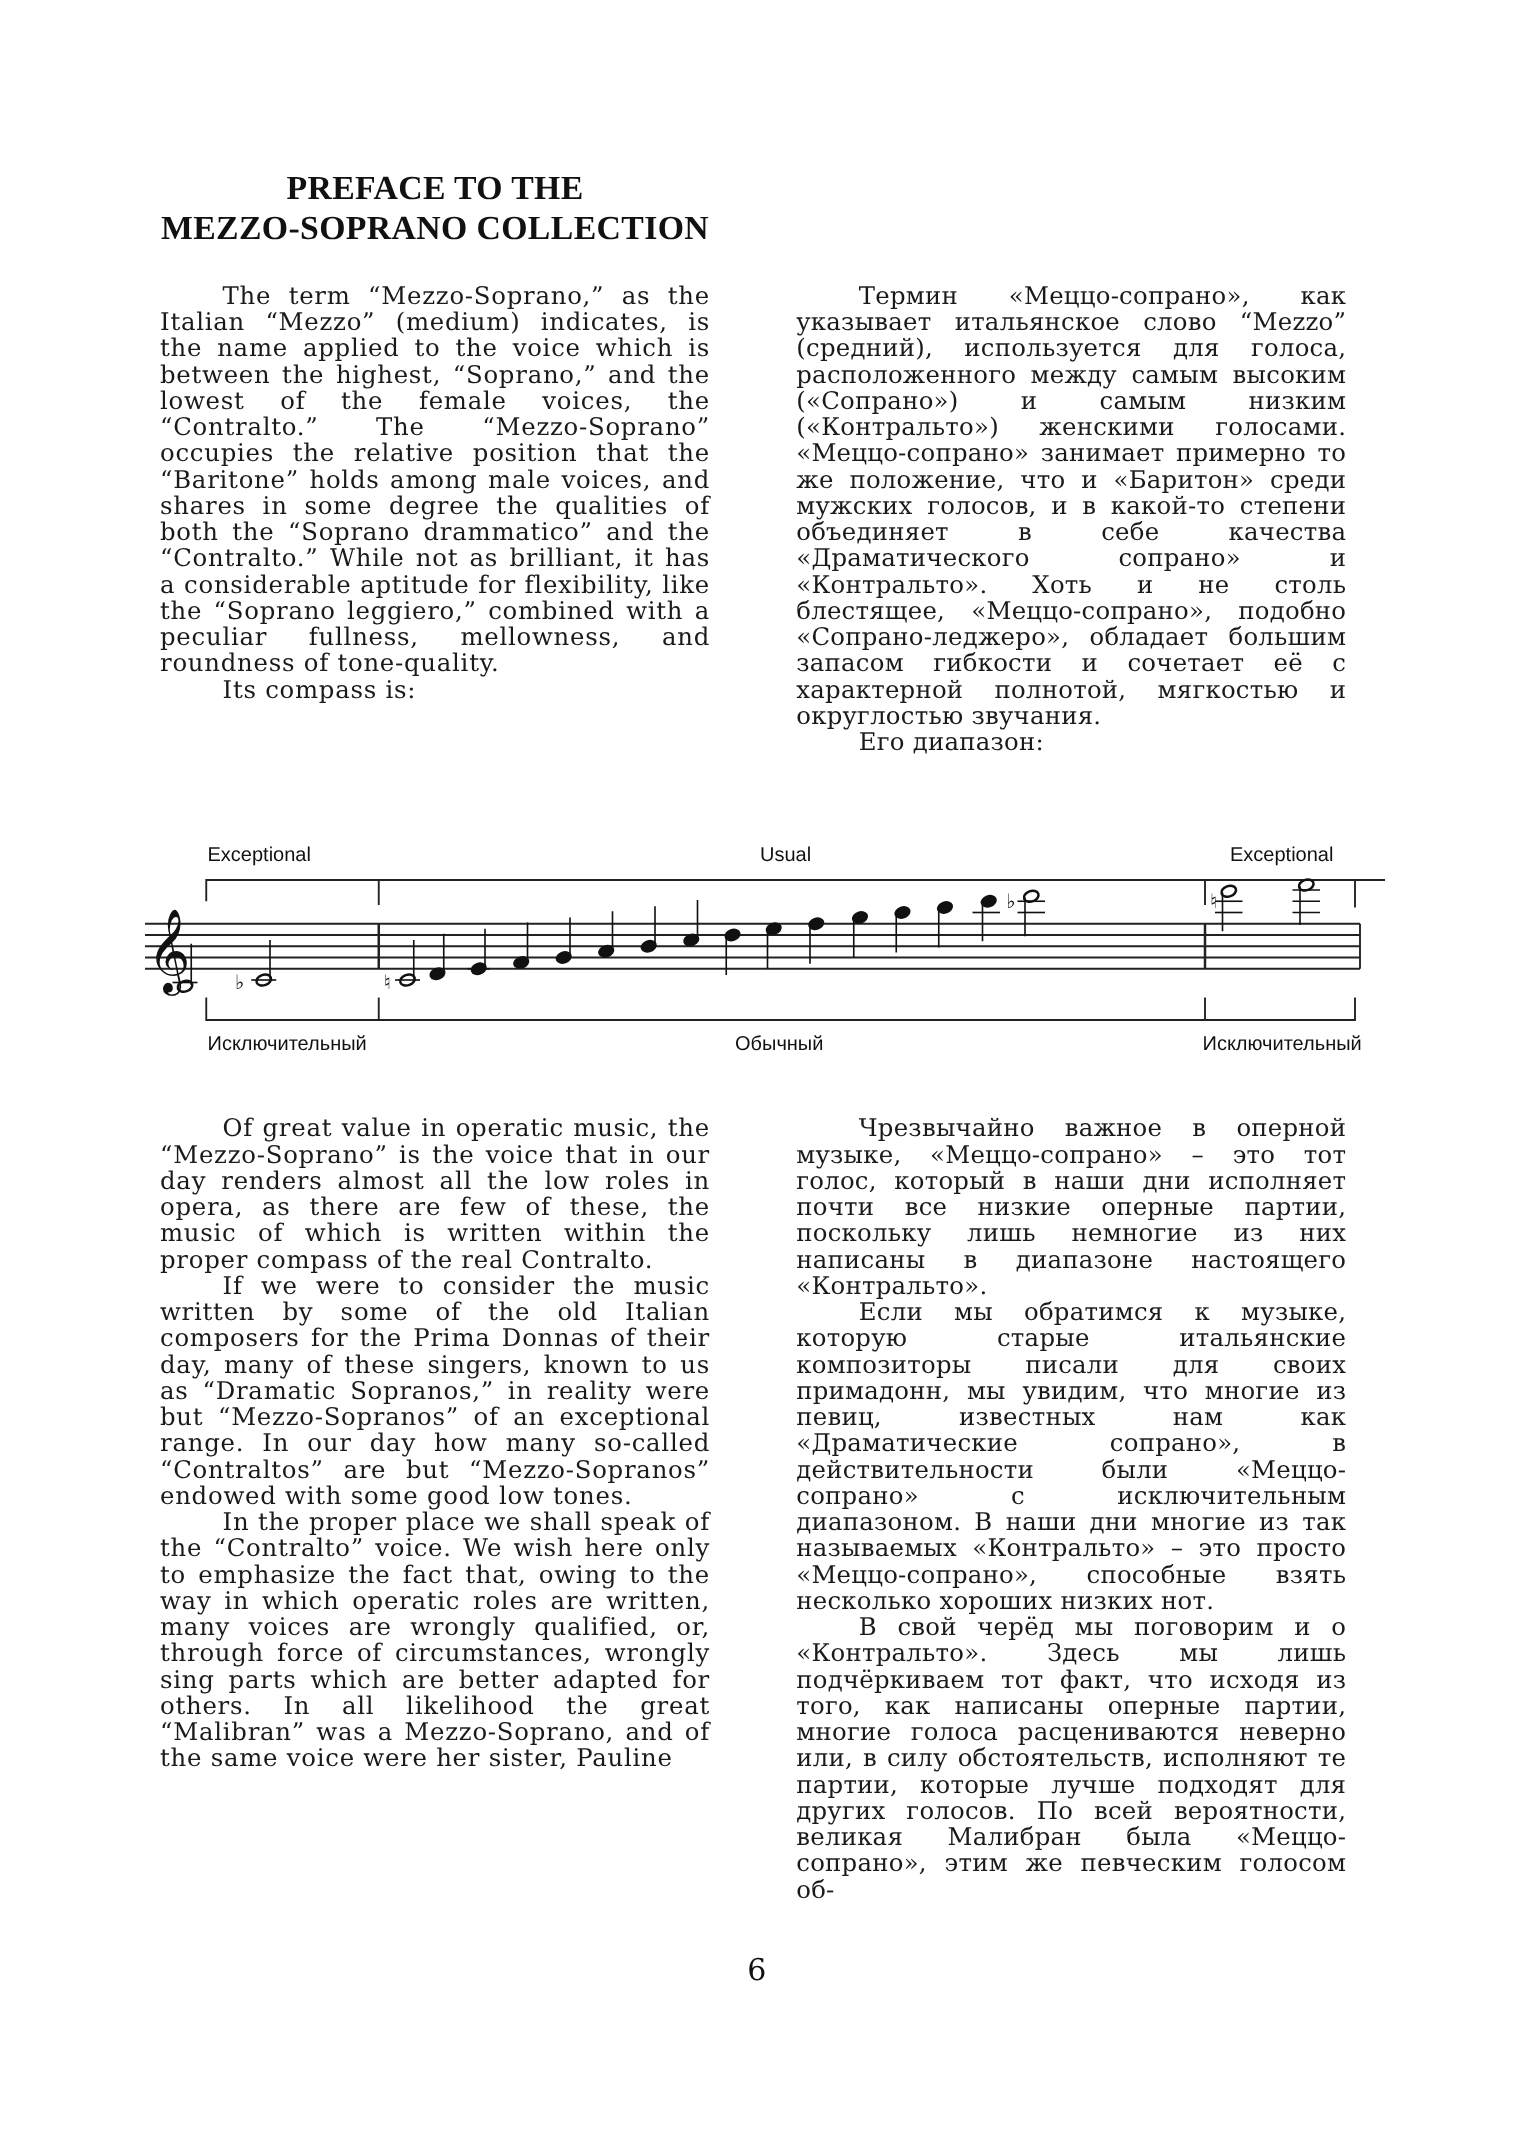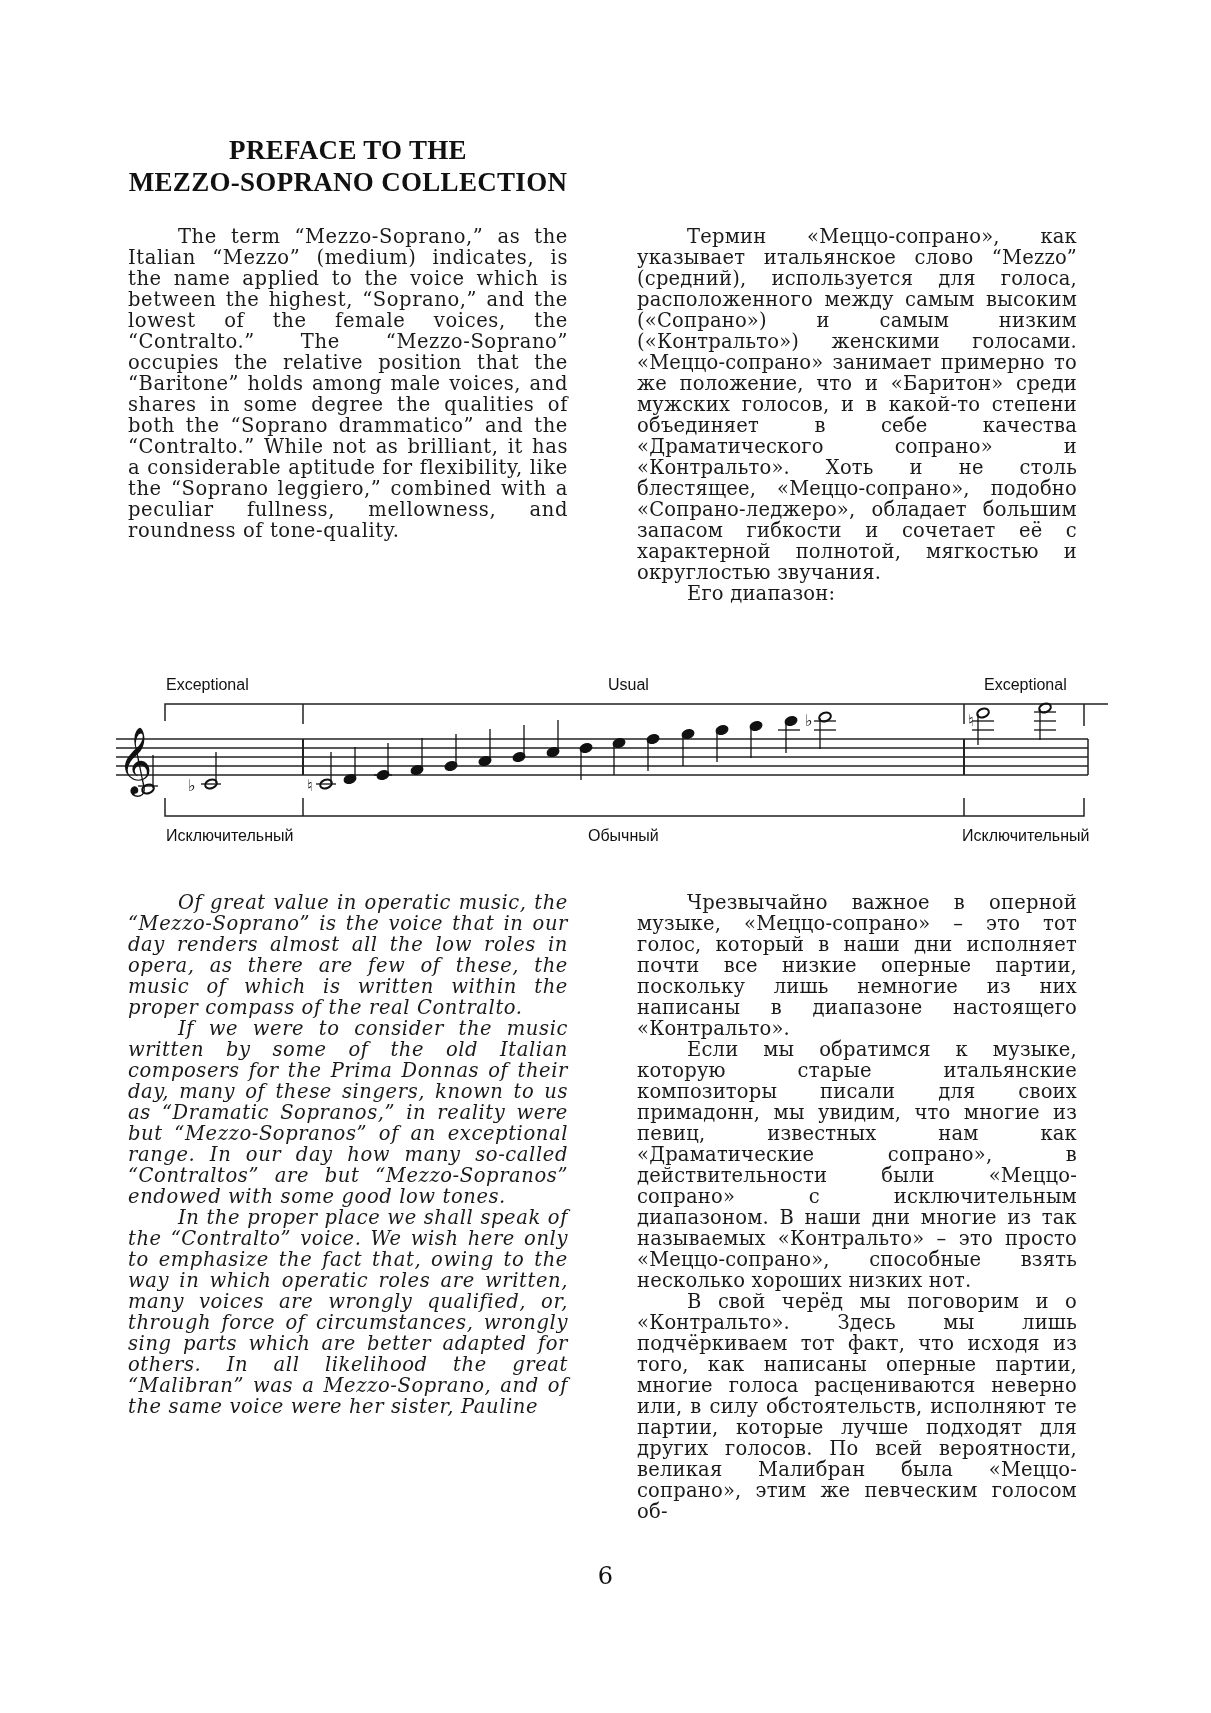--- a/index.html
+++ b/index.html
@@ -21,20 +21,21 @@
 
 <div class="page">
 
   <div class="title left">
     <div>PREFACE TO THE</div>
     <div>MEZZO-SOPRANO COLLECTION</div>
   </div>
 
   <div class="col left" style="top:226px;">
     <p>The term “Mezzo-Soprano,” as the Italian “Mezzo” (medium) indicates, is the name applied to the voice which is between the highest, “Soprano,” and the lowest of the female voices, the “Contralto.” The “Mezzo-Soprano” occupies the relative position that the “Baritone” holds among male voices, and shares in some degree the qualities of both the “Soprano drammatico” and the “Contralto.” While not as brilliant, it has a considerable aptitude for flexibility, like the “Soprano leggiero,” combined with a peculiar fullness, mellowness, and roundness of tone-quality.</p>
+    <p>Its compass is:</p>
   </div>
   <div class="col right" style="top:226px;">
     <p>Термин «Меццо-сопрано», как указывает итальянское слово “Mezzo” (средний), используется для голоса, расположенного между самым высоким («Сопрано») и самым низким («Контральто») женскими голосами. «Меццо-сопрано» занимает примерно то же положение, что и «Баритон» среди мужских голосов, и в какой-то степени объединяет в себе качества «Драматического сопрано» и «Контральто». Хоть и не столь блестящее, «Меццо-сопрано», подобно «Сопрано-леджеро», обладает большим запасом гибкости и сочетает её с характерной полнотой, мягкостью и округлостью звучания.</p>
     <p>Его диапазон:</p>
   </div>
 
   <div class="staff-wrap">
     <span class="lbl" style="left:58px; top:8px;">Exceptional</span>
     <span class="lbl" style="left:500px; top:8px;">Usual</span>
     <span class="lbl" style="left:876px; top:8px;">Exceptional</span>
@@ -128,21 +129,21 @@
         <line x1="926" y1="53" x2="948" y2="53" stroke-width="1.3"></line>
         <line x1="926" y1="62" x2="948" y2="62" stroke-width="1.3"></line>
       </g>
     </svg>
 
     <span class="lbl" style="left:58px; top:159px;">Исключительный</span>
     <span class="lbl" style="left:480px; top:159px;">Обычный</span>
     <span class="lbl" style="left:854px; top:159px;">Исключительный</span>
   </div>
 
-  <div class="col left" style="top:892px;font-style:italic;">
+  <div class="col left" style="top:892px;">
     <p>Of great value in operatic music, the “Mezzo-Soprano” is the voice that in our day renders almost all the low roles in opera, as there are few of these, the music of which is written within the proper compass of the real Contralto.</p>
     <p>If we were to consider the music written by some of the old Italian composers for the Prima Donnas of their day, many of these singers, known to us as “Dramatic Sopranos,” in reality were but “Mezzo-Sopranos” of an exceptional range. In our day how many so-called “Contraltos” are but “Mezzo-Sopranos” endowed with some good low tones.</p>
     <p>In the proper place we shall speak of the “Contralto” voice. We wish here only to emphasize the fact that, owing to the way in which operatic roles are written, many voices are wrongly qualified, or, through force of circumstances, wrongly sing parts which are better adapted for others. In all likelihood the great “Malibran” was a Mezzo-Soprano, and of the same voice were her sister, Pauline</p>
   </div>
   <div class="col right" style="top:892px;">
     <p>Чрезвычайно важное в оперной музыке, «Меццо-сопрано» – это тот голос, который в наши дни исполняет почти все низкие оперные партии, поскольку лишь немногие из них написаны в диапазоне настоящего «Контральто».</p>
     <p>Если мы обратимся к музыке, которую старые итальянские композиторы писали для своих примадонн, мы увидим, что многие из певиц, известных нам как «Драматические сопрано», в действительности были «Меццо-сопрано» с исключительным диапазоном. В наши дни многие из так называемых «Контральто» – это просто «Меццо-сопрано», способные взять несколько хороших низких нот.</p>
     <p>В свой черёд мы поговорим и о «Контральто». Здесь мы лишь подчёркиваем тот факт, что исходя из того, как написаны оперные партии, многие голоса расцениваются неверно или, в силу обстоятельств, исполняют те партии, которые лучше подходят для других голосов. По всей вероятности, великая Малибран была «Меццо-сопрано», этим же певческим голосом об-</p>
   </div>
 

